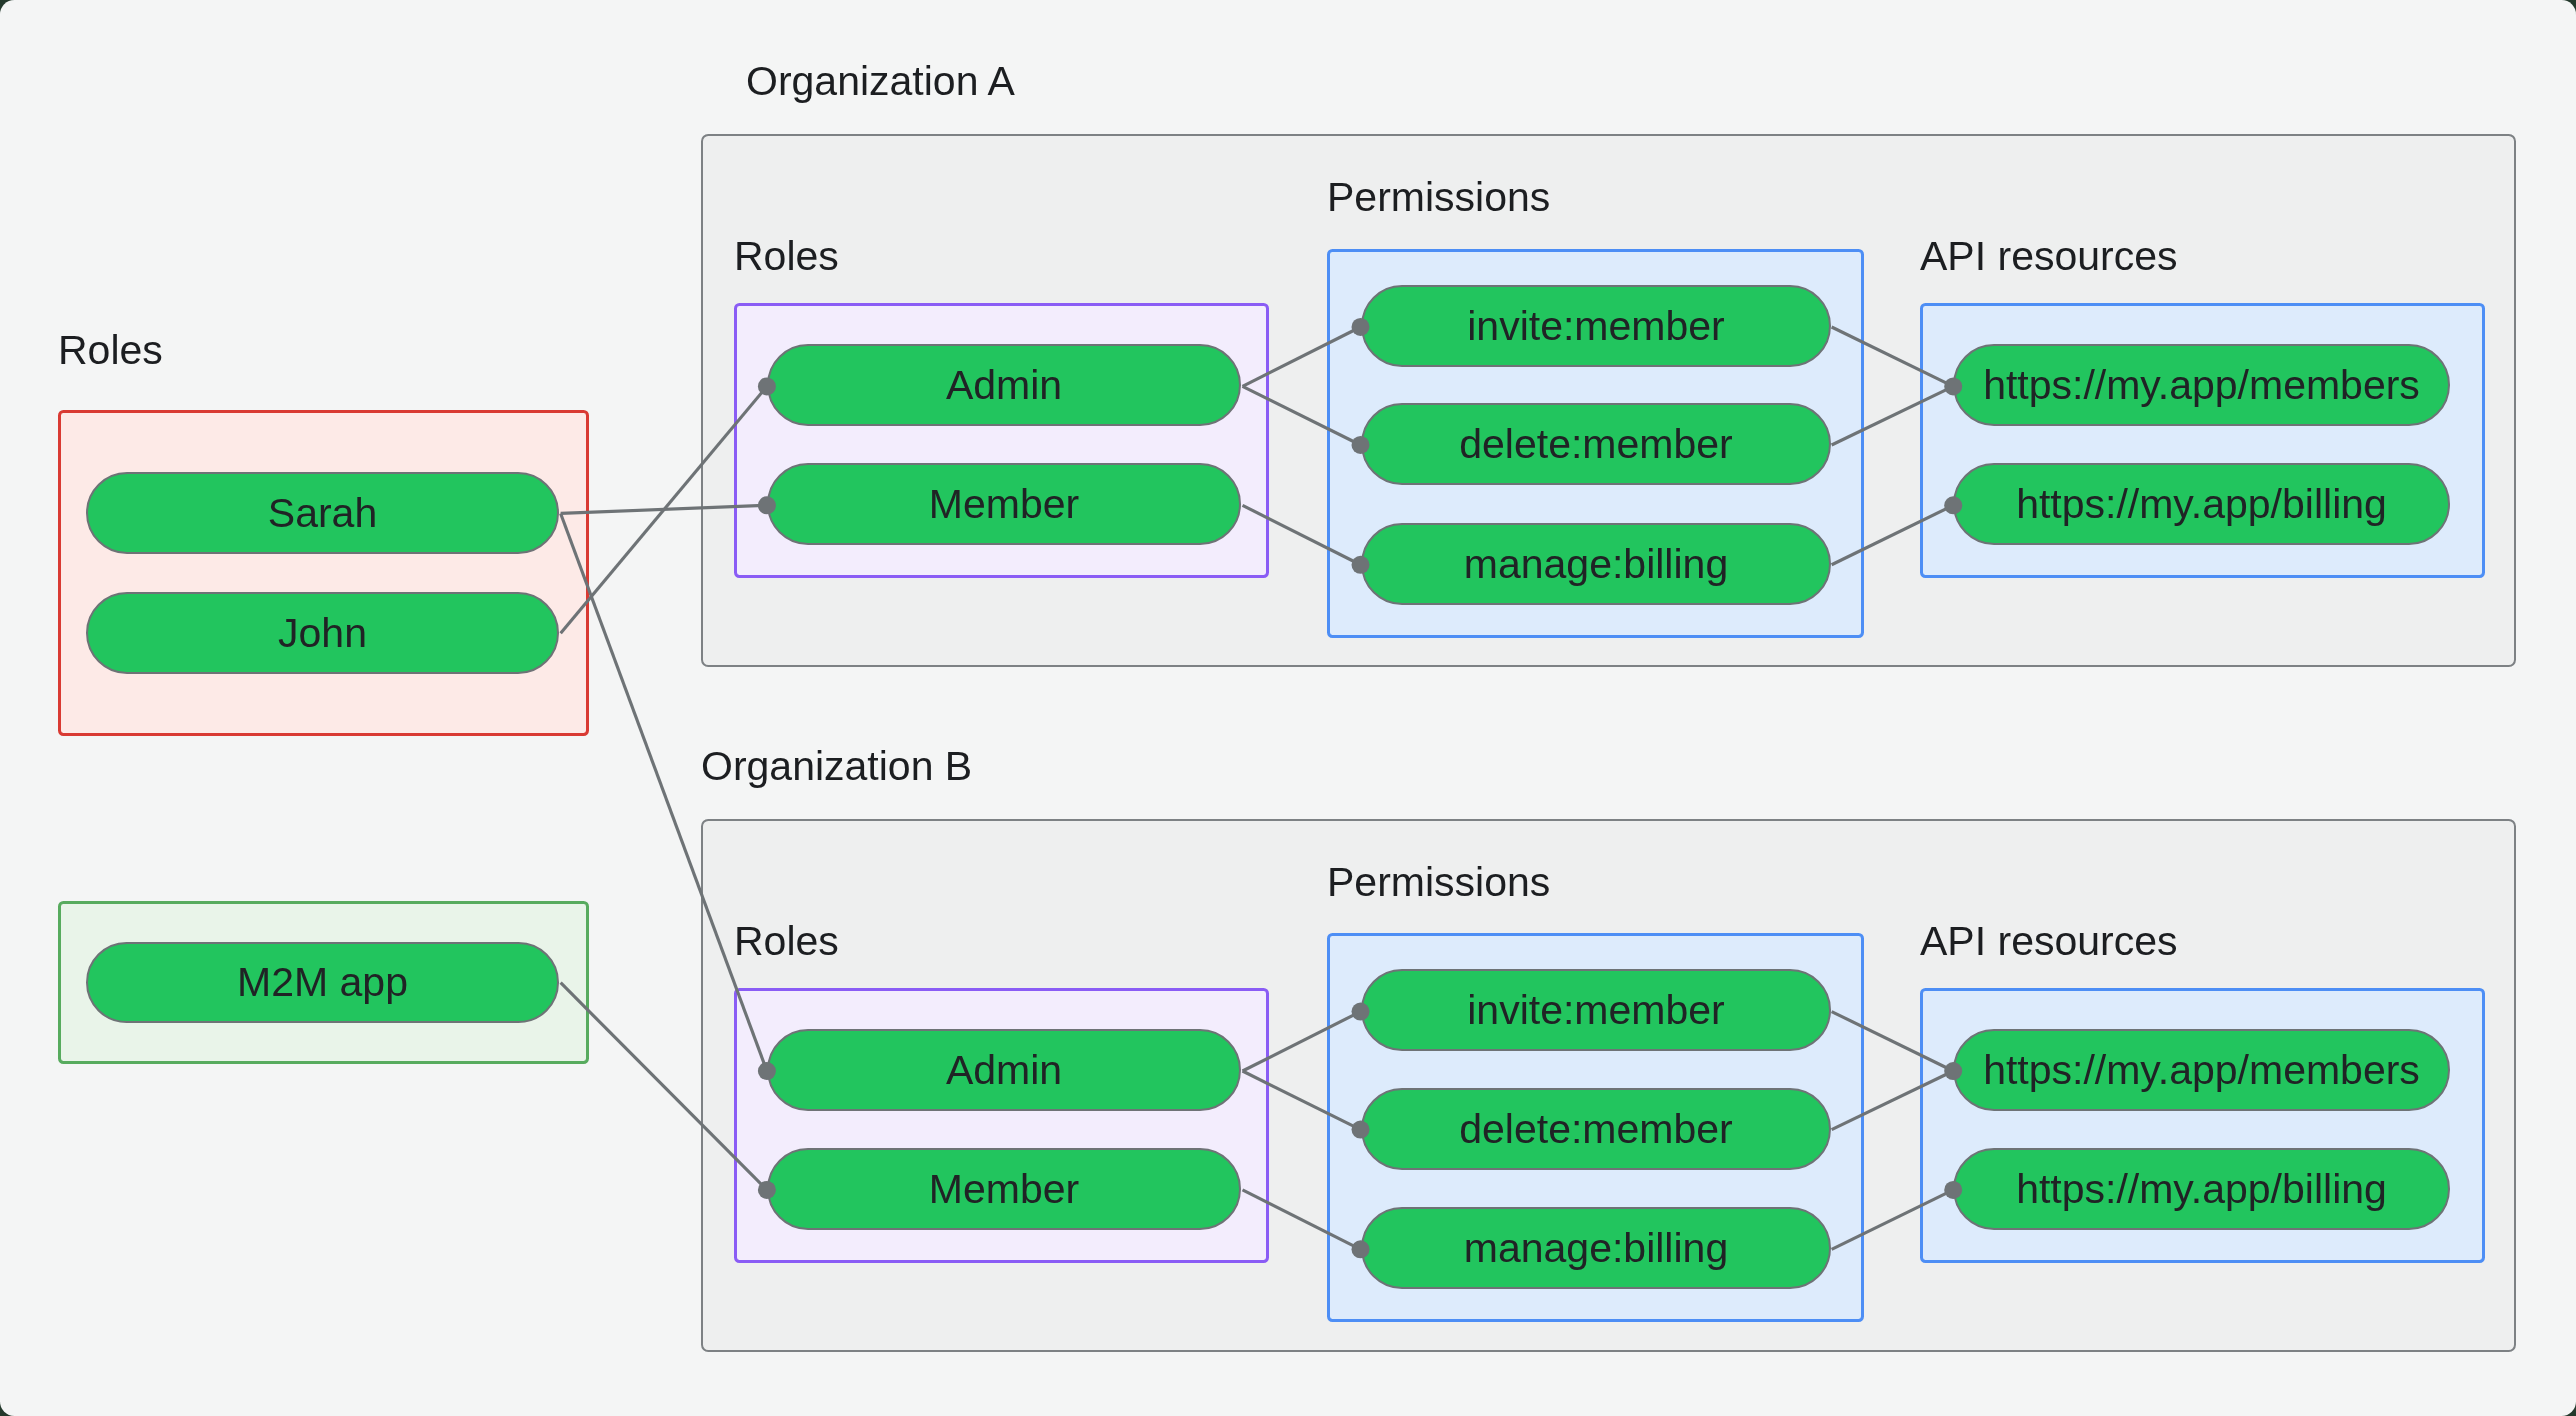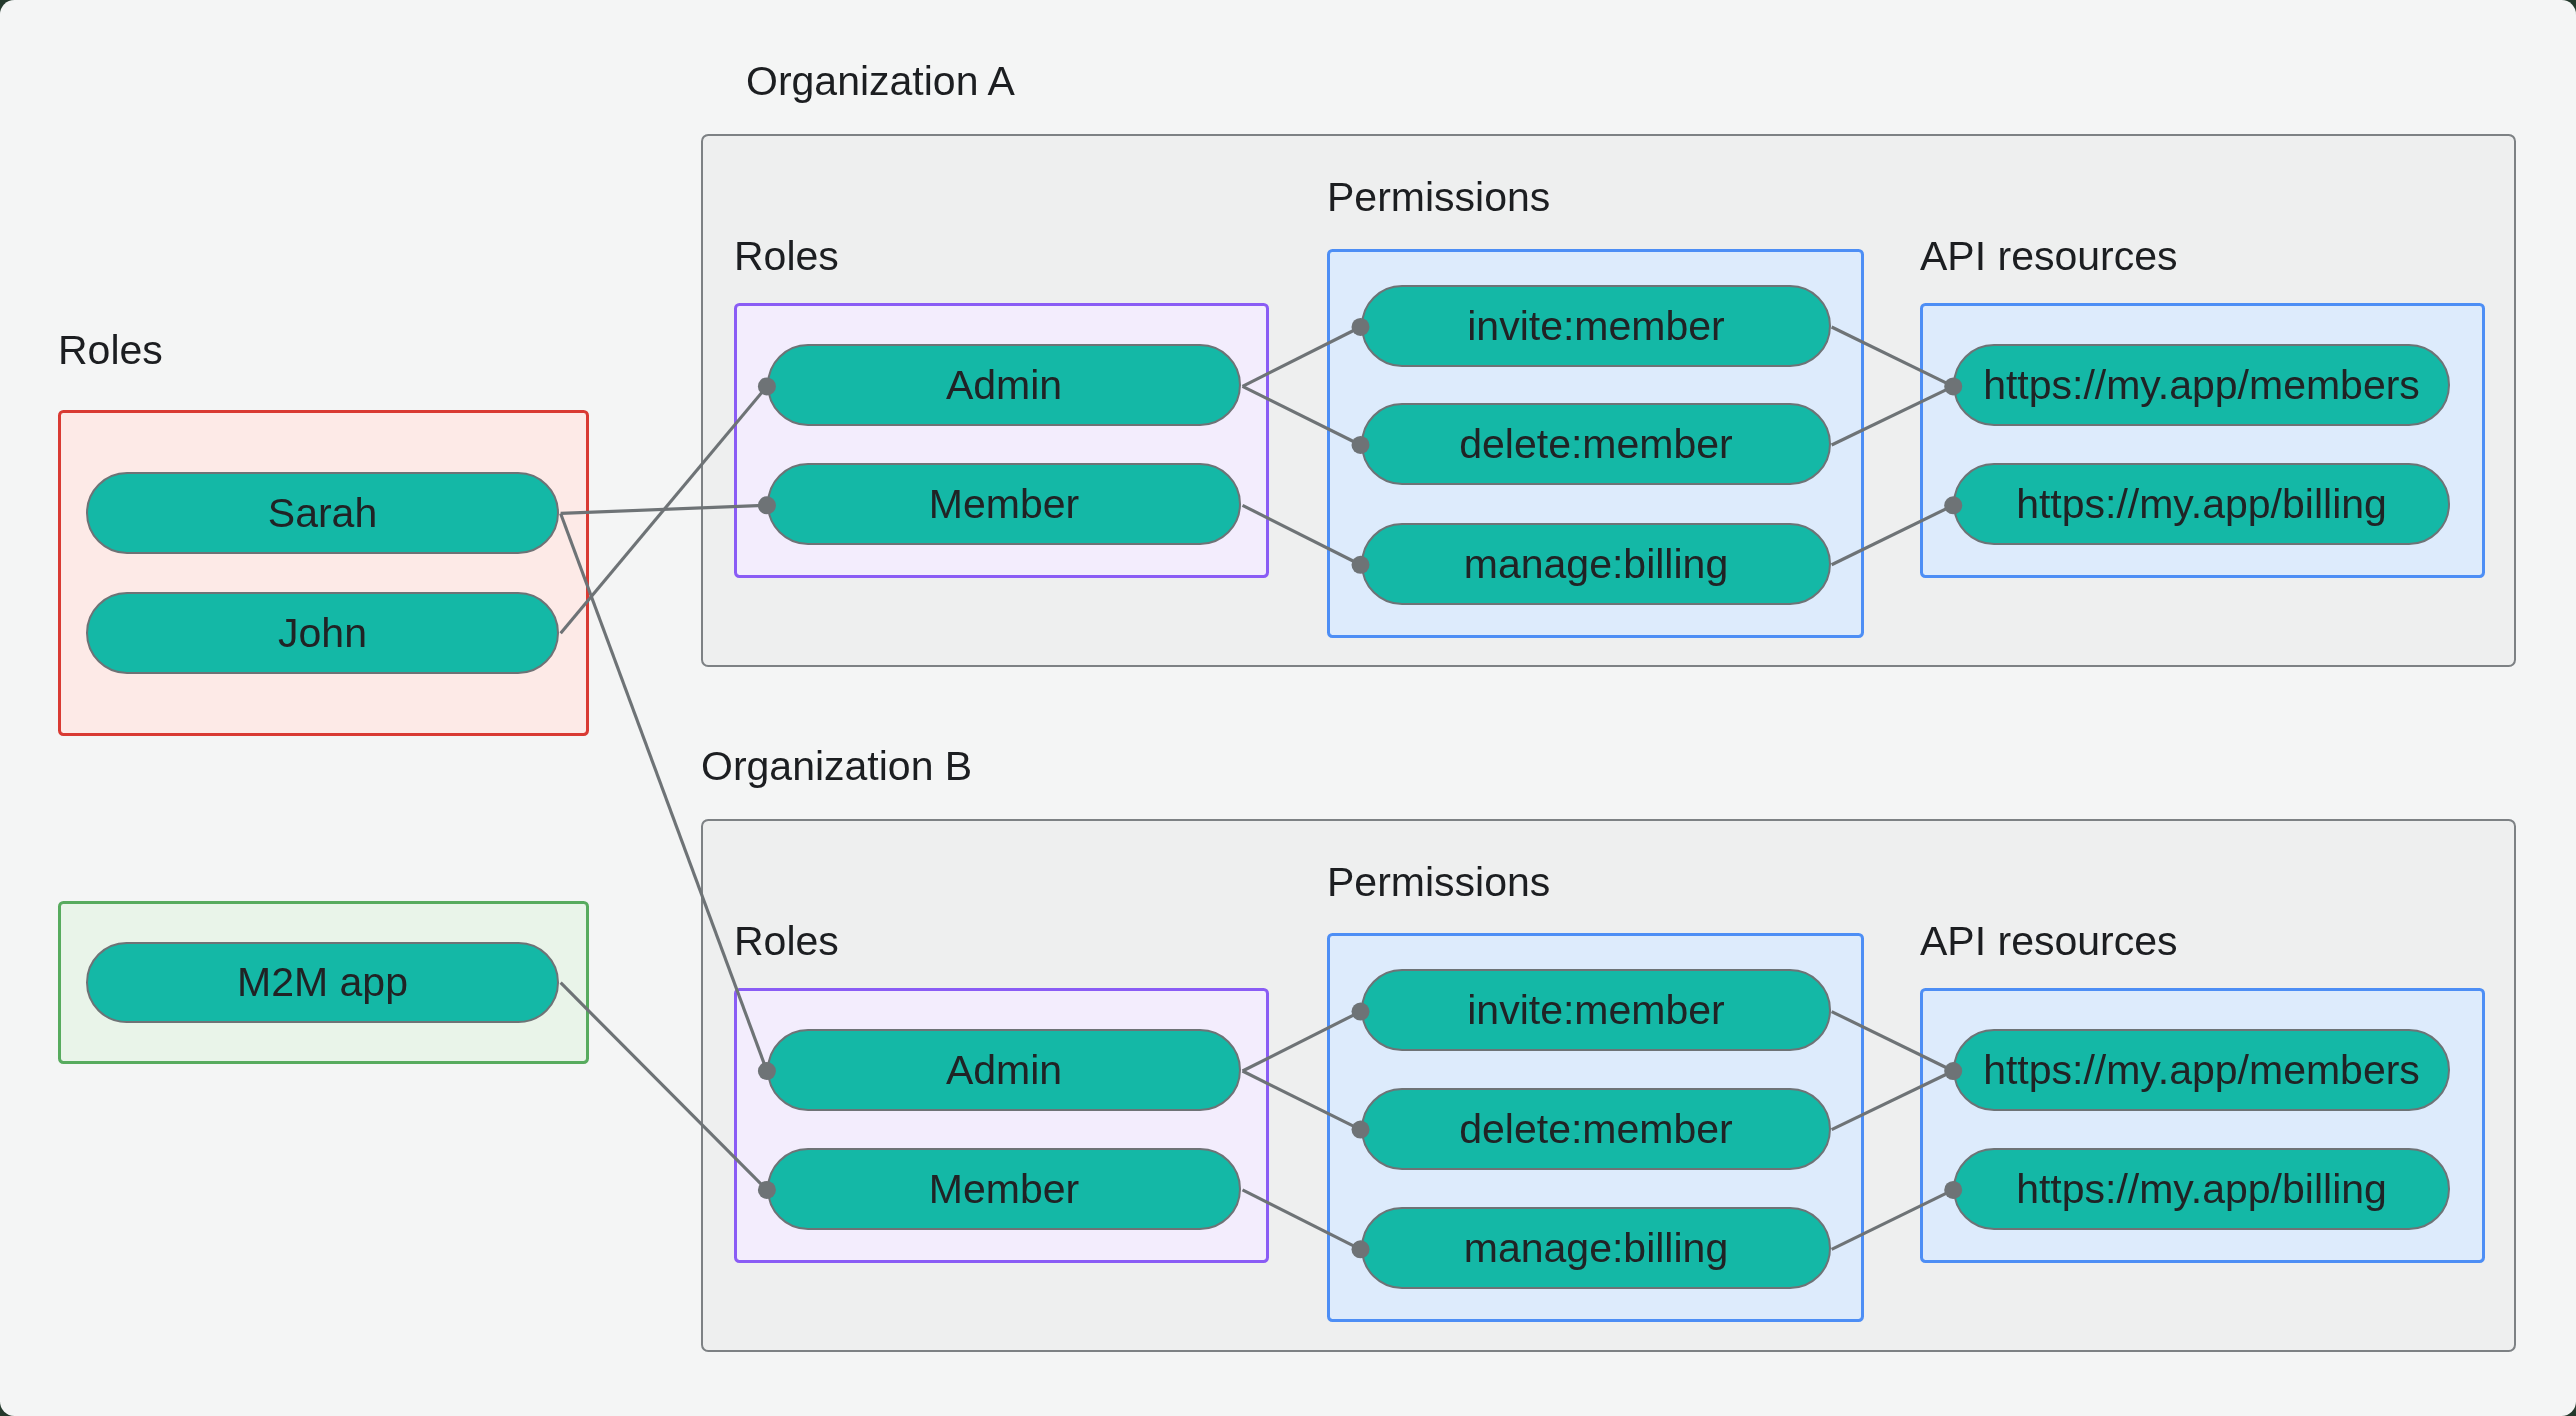--- a/index.html
+++ b/index.html
@@ -15,21 +15,21 @@
   .org{
     position:absolute;background:#eeefef;
     border:2.7px solid #7d8184;border-radius:7.2px;
   }
   .zone{position:absolute;border-radius:5.4px;}
   .zone.red{background:#fdeae7;border:3.6px solid #d93a33;}
   .zone.green{background:#e9f4e9;border:3.6px solid #57ab5e;}
   .zone.purple{background:#f3edfd;border:3.6px solid #8a5cf5;}
   .zone.blue{background:#ddebfc;border:3.6px solid #4d8ef5;}
   .node{
-    position:absolute;background:#14b8a6;
+    position:absolute;background:#22c55e;
     border:2.7px solid #6e7376;border-radius:54px;
     display:flex;align-items:center;justify-content:center;
     font-size:41px;color:#202325;white-space:nowrap;z-index:3;
   }
   svg.edges{position:absolute;left:0;top:0;z-index:6;pointer-events:none;}
   svg.edges line{stroke:#6e7376;stroke-width:3.5;}
   svg.edges circle{fill:#6e7376;}
 </style>
 </head>
 <body>

